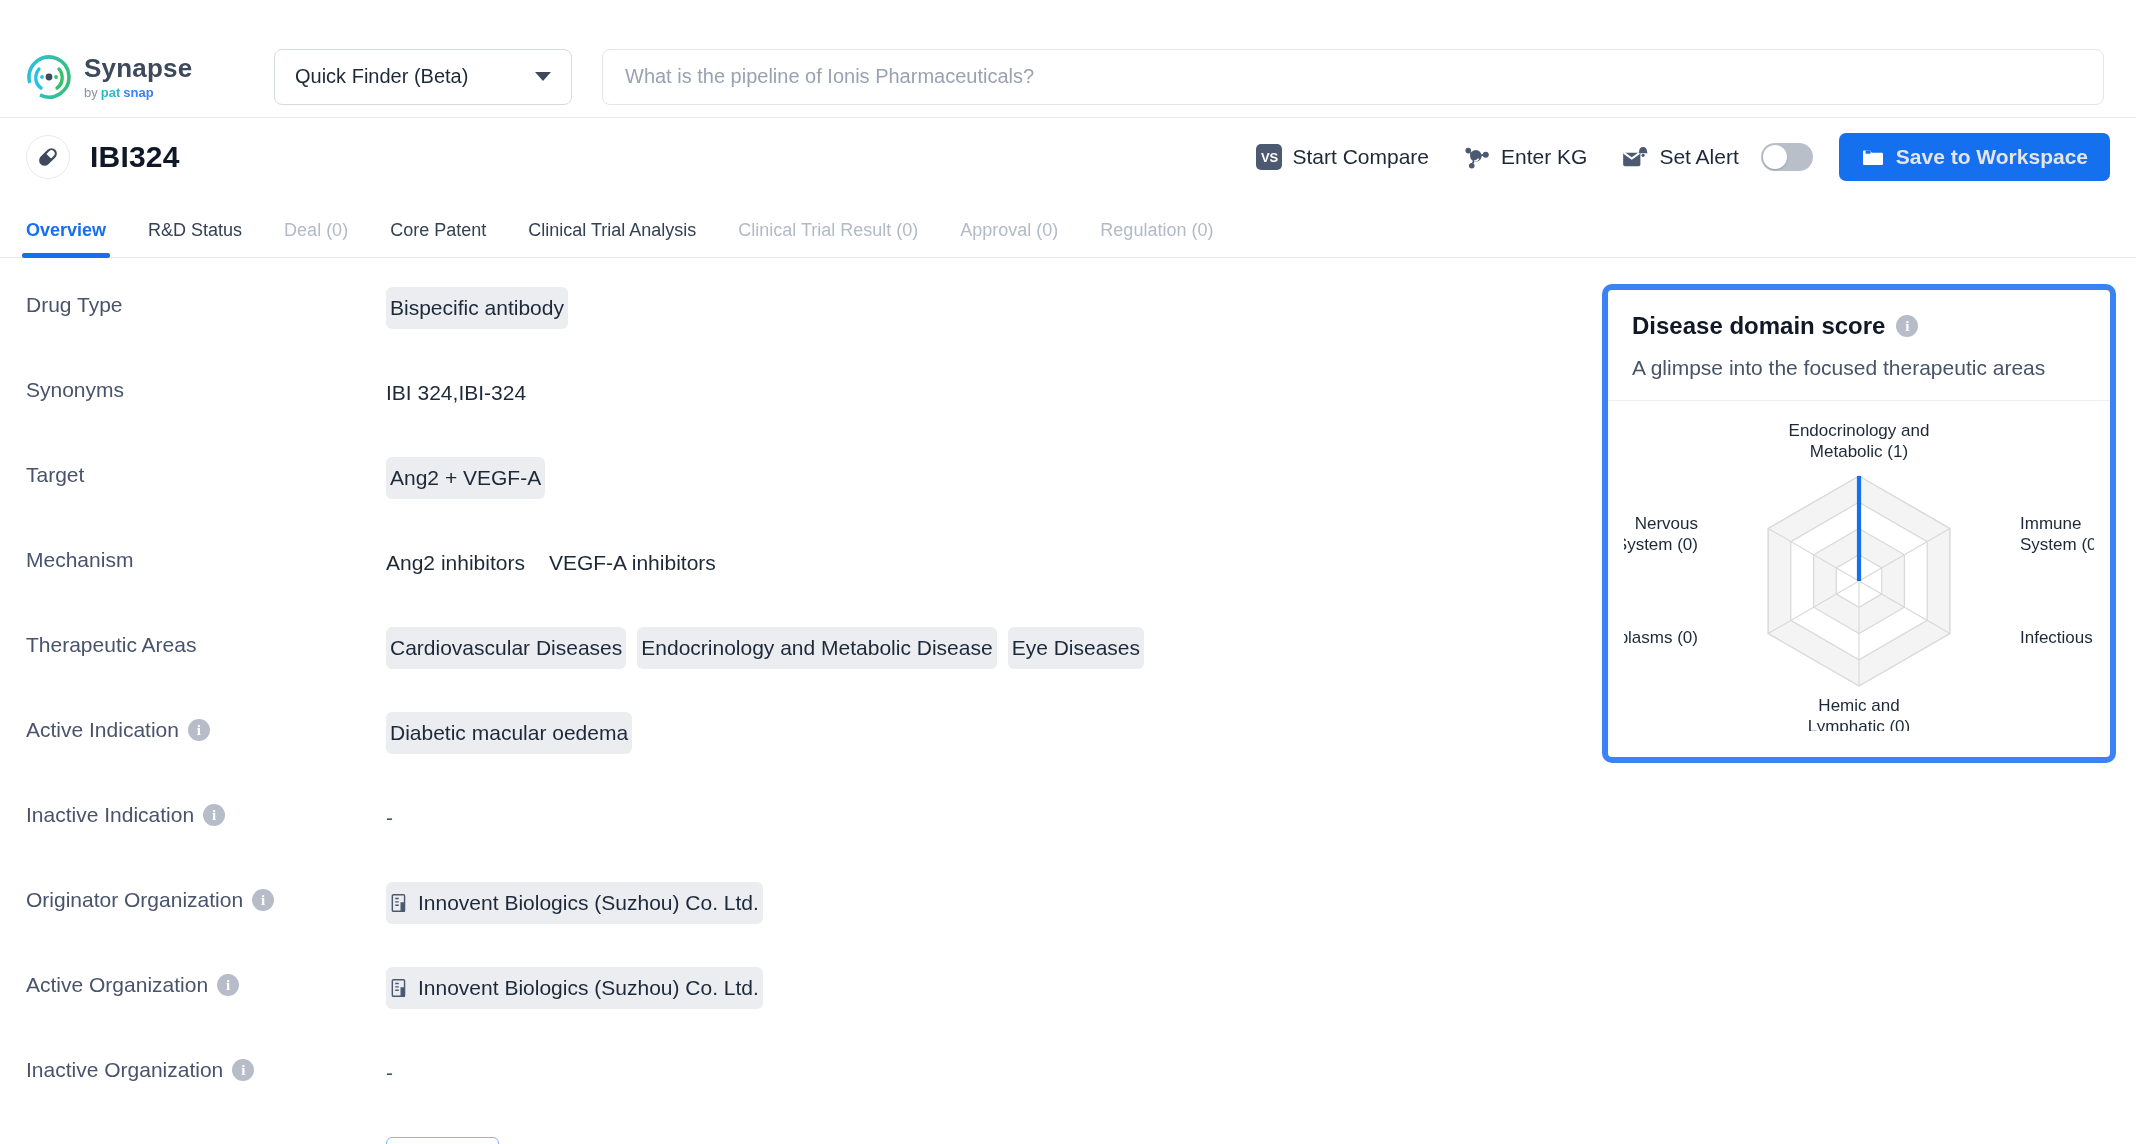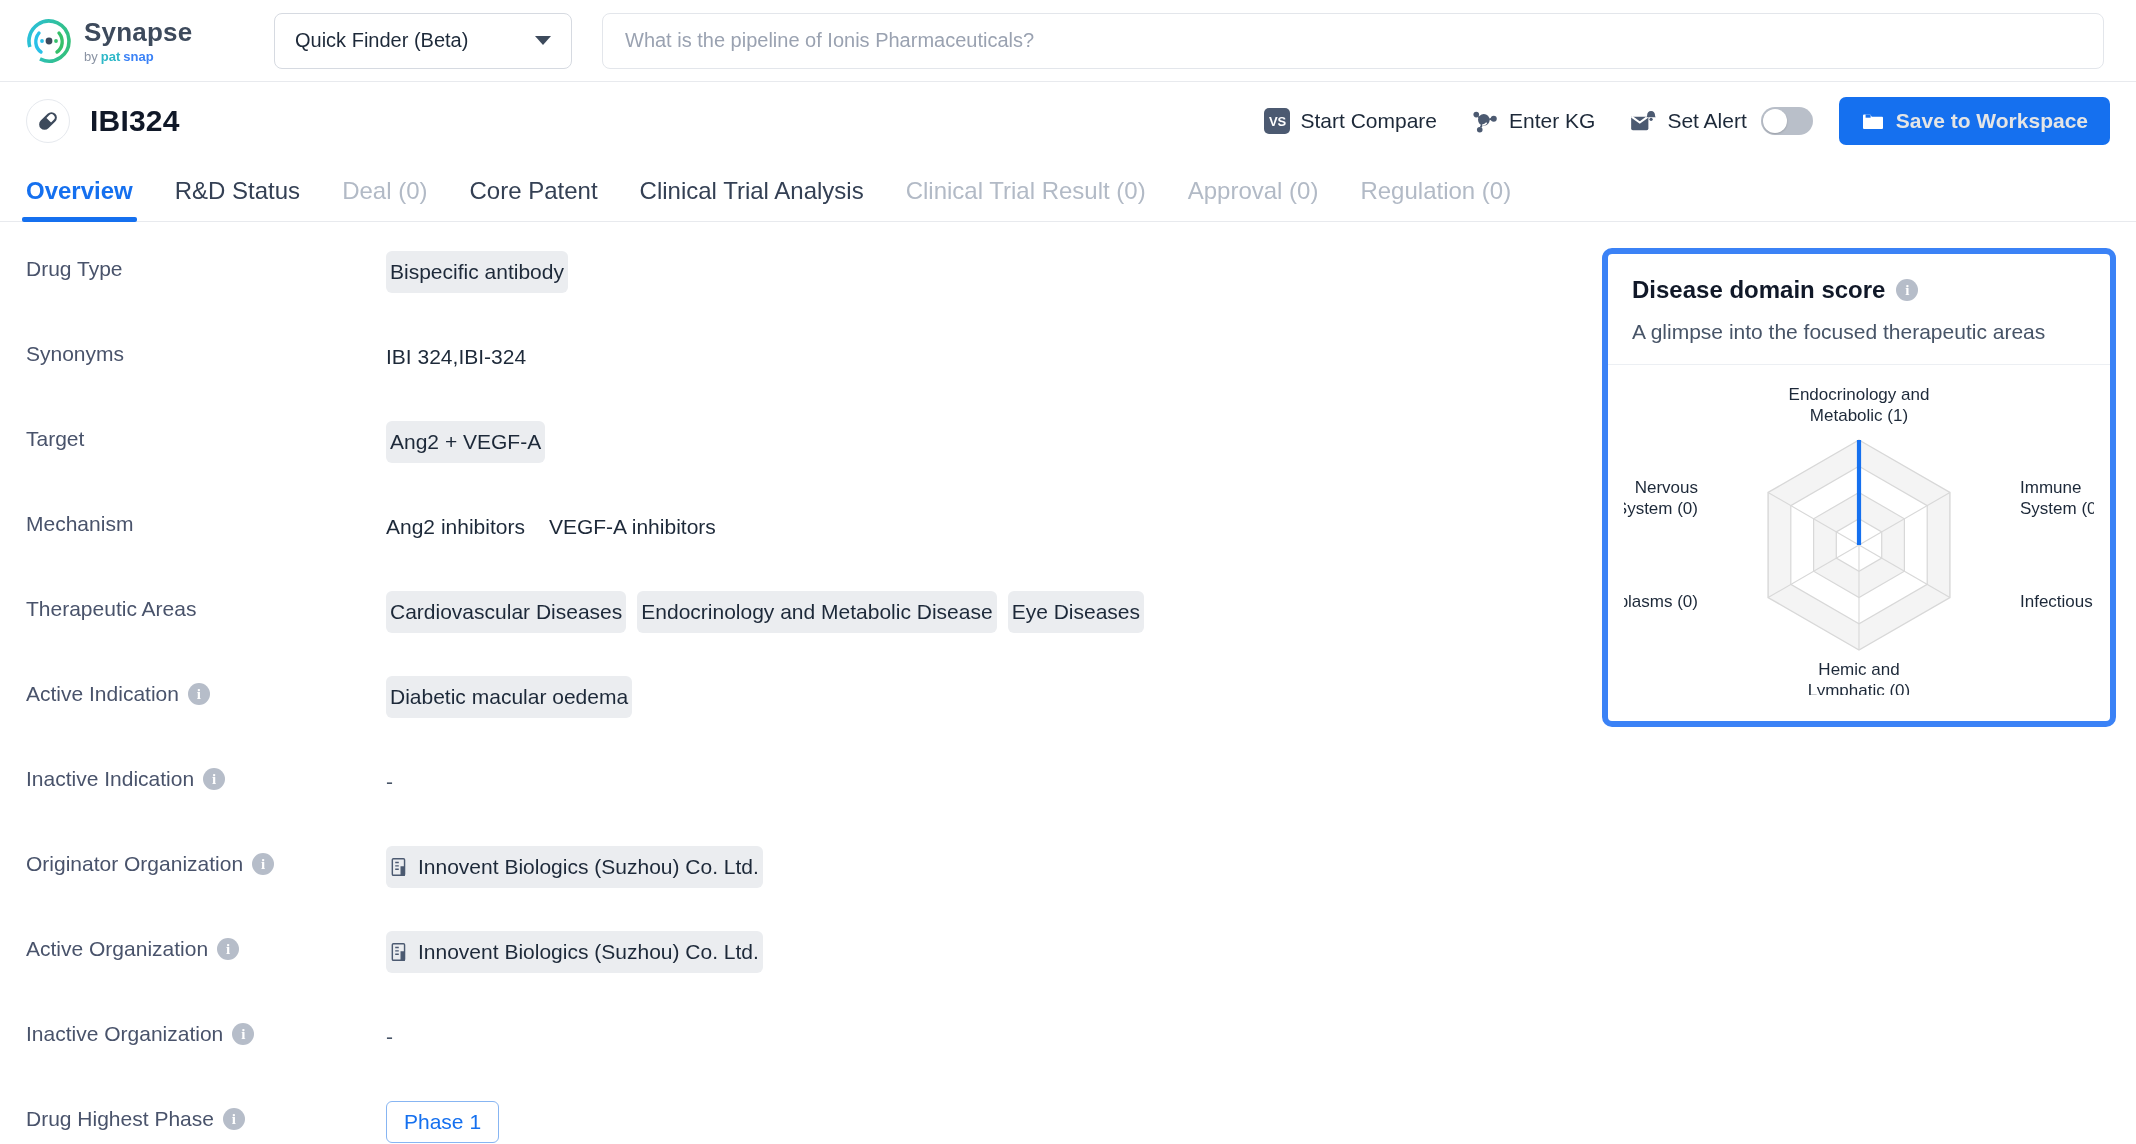--- a/index.html
+++ b/index.html
@@ -12,20 +12,21 @@
   }
 
   
   .topbar {
     height: 82px;
     display: flex;
     align-items: center;
     padding: 0 26px 0 26px;
     border-bottom: 1px solid #e8eaee;
     background: #fff;
+    margin-top: 36px;
   }
   .brand { display: flex; align-items: center; gap: 12px; width: 248px; flex: 0 0 248px; }
   .brand-logo { width: 46px; height: 46px; flex: 0 0 46px; }
   .brand-text { display: flex; flex-direction: column; line-height: 1; }
   .brand-name { font-size: 26px; font-weight: 600; color: #3d4a5c; letter-spacing: .2px; }
   .brand-sub { font-size: 13px; color: #8a93a3; margin-top: 5px; display: flex; gap: 3px; align-items: flex-start;}
   .brand-sub .pat { color: #2fb8c8; font-weight: 700; }
   .brand-sub .snap { color: #3b82f6; font-weight: 700; }
 
   .finder {
@@ -99,21 +100,21 @@
   }
 
   
   .tabsrow {
     display: flex; align-items: flex-end;
     padding: 0 26px; height: 62px;
     border-bottom: 1px solid #e8eaee;
     position: relative;
   }
   .tab {
-    font-size: 24px; color: #344054;
+    font-size: 18px; color: #344054;
     padding: 0 0 16px 0; margin-right: 42px;
     cursor: pointer; white-space: nowrap; position: relative;
   }
   .tab.active { color: #1570ef; font-weight: 700; }
   .tab.disabled { color: #b2bac6; }
   .tab.active::after {
     content: ""; position: absolute;
     left: -4px; right: -4px; bottom: -1px; height: 5px;
     background: #1570ef; border-radius: 2px;
   }
@@ -241,21 +242,21 @@
           <circle cx="4.5" cy="6.5" r="2.4"></circle>
           <circle cx="19.5" cy="10" r="2.6"></circle>
           <circle cx="7.5" cy="19.5" r="2.4"></circle>
           <path d="M6.2 8.2 L9 10.2 M15.6 10.6 L17.3 10.3 M9.5 15.2 L8.3 17.4" stroke="#4c5a71" stroke-width="1.6"></path>
           <path d="M13.5 13.5 a5 5 0 0 1 -4 2" fill="none" stroke="#fff" stroke-width="1.2"></path>
         </svg>
       </span>
       <span>Enter KG</span>
     </div>
 
-    <div class="hact" style="margin-right:0">
+    <div class="hact" style="margin-right:8px">
       <span>
         <svg width="28" height="26" viewBox="0 0 26 24" fill="#4c5a71">
           <path d="M2 8 h16 v11 a1.6 1.6 0 0 1 -1.6 1.6 H3.6 A1.6 1.6 0 0 1 2 19z"></path>
           <path d="M2.4 8 L10 13.4 L17.6 8" fill="none" stroke="#fff" stroke-width="1.9"></path>
           <path d="M20.5 2.6 c2.4 0 3.6 1.6 3.6 3.7 0 1.6 .7 2.3 .7 2.3 h-8.6 s.7 -.7 .7 -2.3 c0 -2.1 1.2 -3.7 3.6 -3.7z"></path>
           <circle cx="20.5" cy="10.4" r="1.5"></circle>
         </svg>
       </span>
       <span>Set Alert</span>
     </div>

